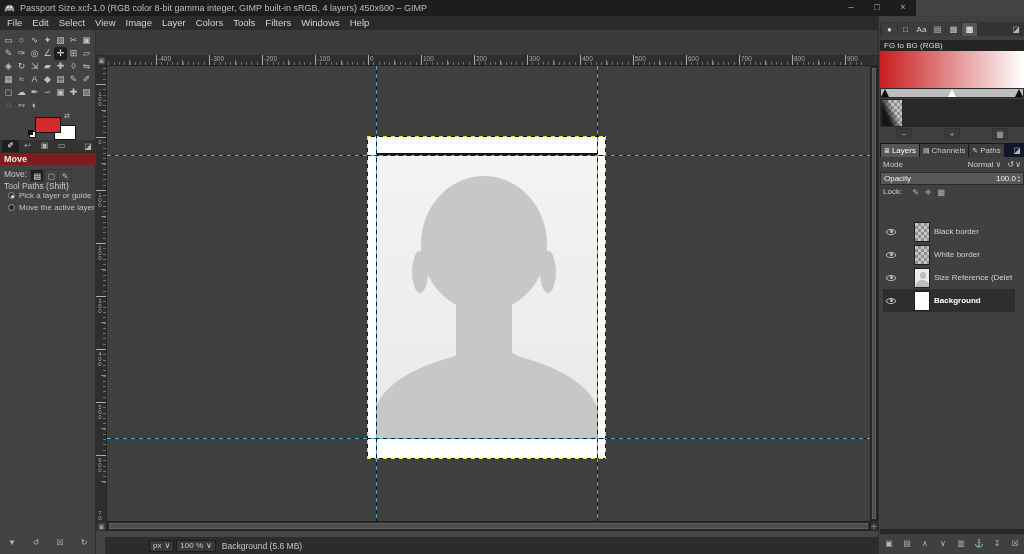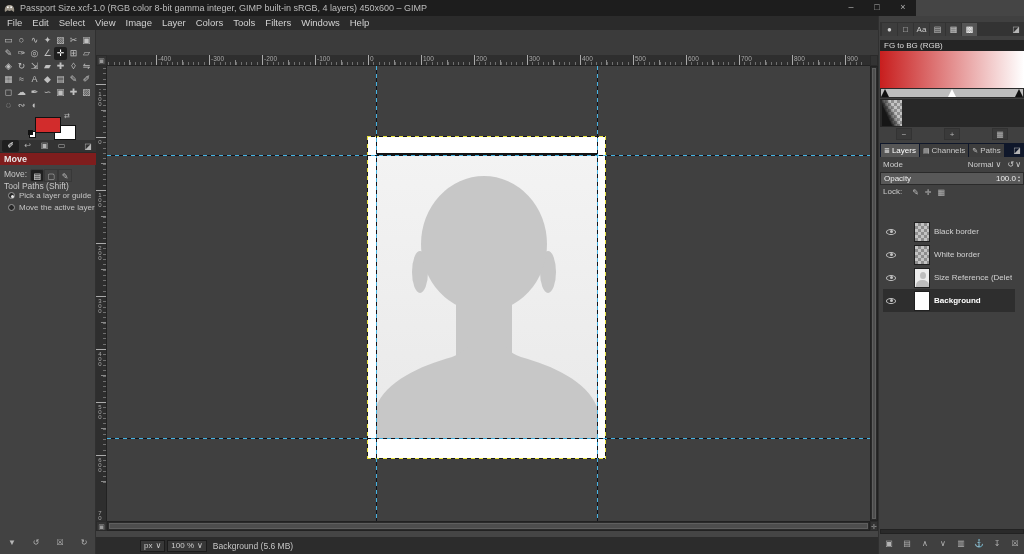--- a/index.html
+++ b/index.html
@@ -98,21 +98,21 @@
   .guide-h{position:absolute;left:0;right:0;height:1px;z-index:7;
            background:repeating-linear-gradient(90deg,#45b4e4 0 4px,#10141c 4px 8px);}
 
   
   #v-scroll{position:absolute;left:774px;top:36px;width:8px;height:455px;background:#2a2a2a;border:1px solid #222;}
   #v-scroll .thumb{position:absolute;left:1px;right:1px;top:1px;bottom:1px;background:#4d4d4d;border:1px solid #5f5f5f;}
   #h-scroll{position:absolute;left:11px;top:491px;width:763px;height:10px;background:#2a2a2a;border:1px solid #222;}
   #h-scroll .thumb{position:absolute;top:1px;bottom:1px;left:1px;right:1px;background:#4d4d4d;border:1px solid #5f5f5f;}
 
   
-  #statusbar{position:absolute;left:0;top:507px;width:782px;height:17px;background:#2c2c2c;
+  #statusbar{position:absolute;left:9px;top:507px;width:782px;height:17px;background:#2c2c2c;
              display:flex;align-items:center;font-size:8.5px;color:#c6c6c6;}
   .sel-box{display:inline-flex;align-items:center;gap:3px;height:12px;background:#383838;
            border:1px solid #1c1c1c;padding:0 3px;font-size:8px;color:#ccc;}
   #unit-select{margin-left:44px;}
   #zoom-select{margin-left:2px;}
   #status-msg{margin-left:6px;}
 
   
   #right-dock{position:absolute;left:878px;top:16px;width:146px;height:538px;background:#404040;
               border-left:1px solid #303030;}

